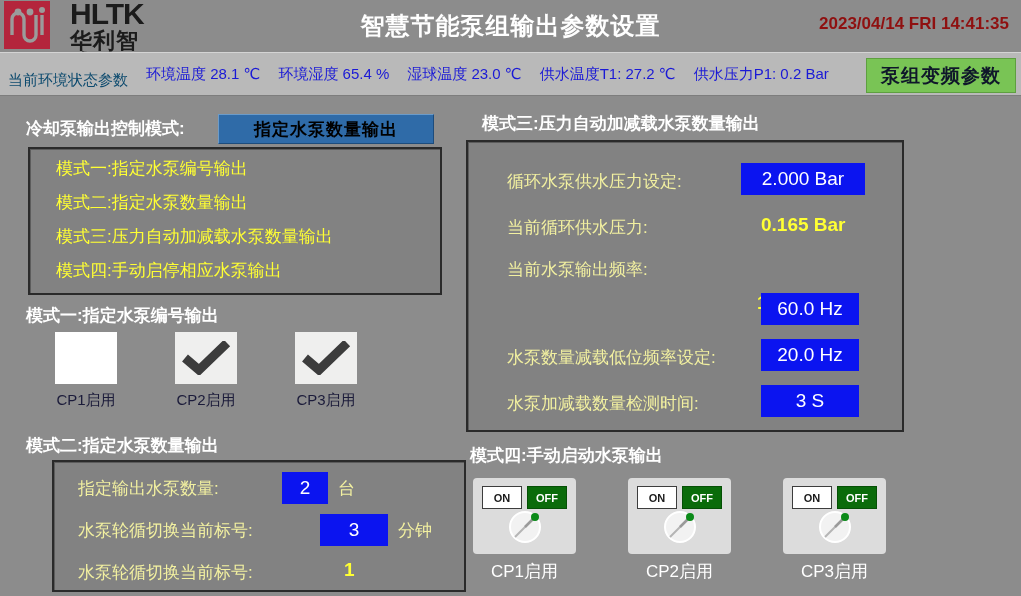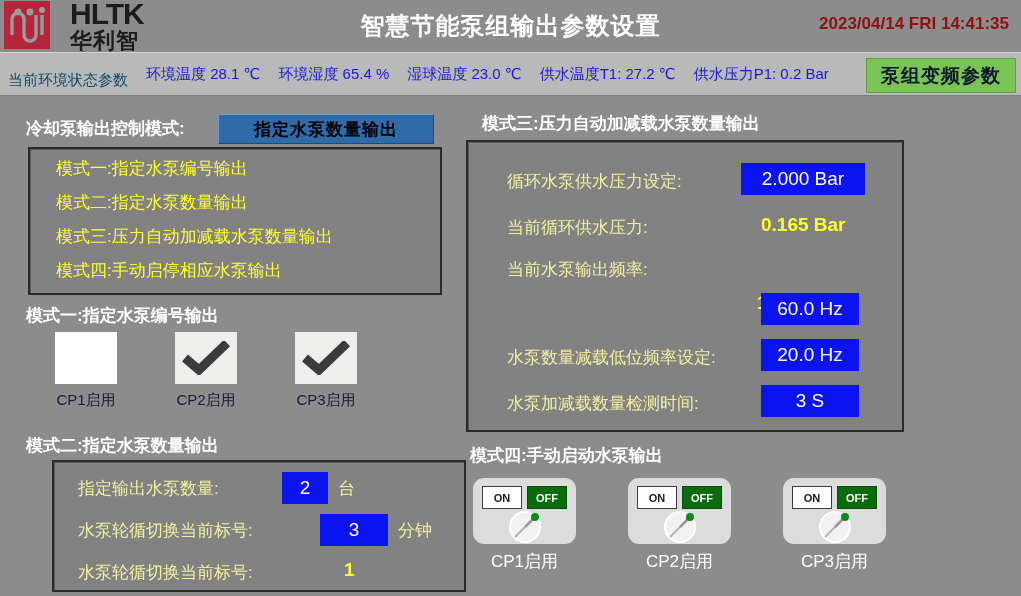--- a/index.html
+++ b/index.html
@@ -165,23 +165,23 @@
   
   #mode4-head{left:470px;top:444px;}
   .switch-group{
     position:absolute;left:473px;top:478px;
     display:flex;gap:52px;
   }
   .switch-cell{
     width:103px;display:flex;flex-direction:column;align-items:center;
   }
   .switch-body{
-    width:103px;height:66px;
+    width:103px;height:76px;
     background:#dcdcdc;
-    border-radius:11px;
+    border-radius:4px;
     position:relative;
   }
   .sw-on{
     position:absolute;left:9px;top:8px;
     width:38px;height:21px;
     background:#ffffff;border:1px solid #3d3d3d;
     color:#1a1a1a;font-size:11px;font-weight:bold;
     display:flex;align-items:center;justify-content:center;
   }
   .sw-off{

